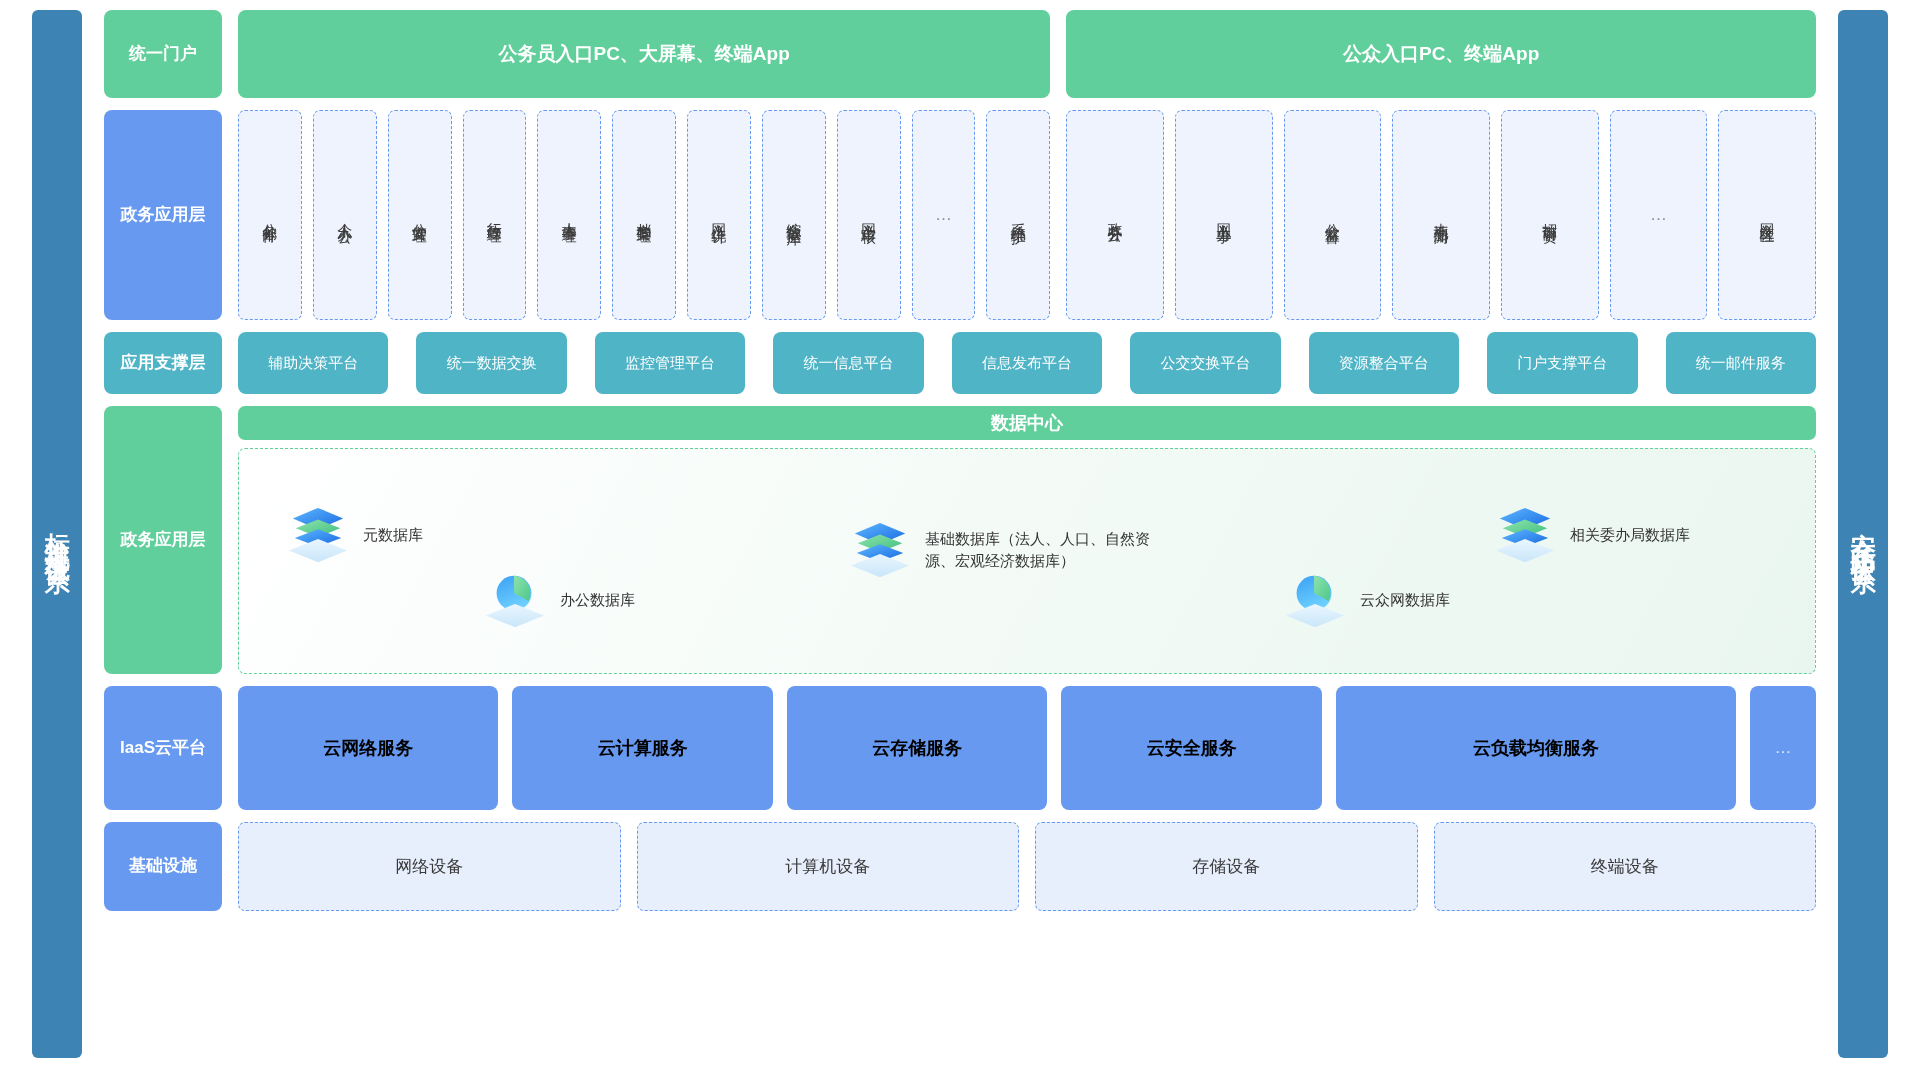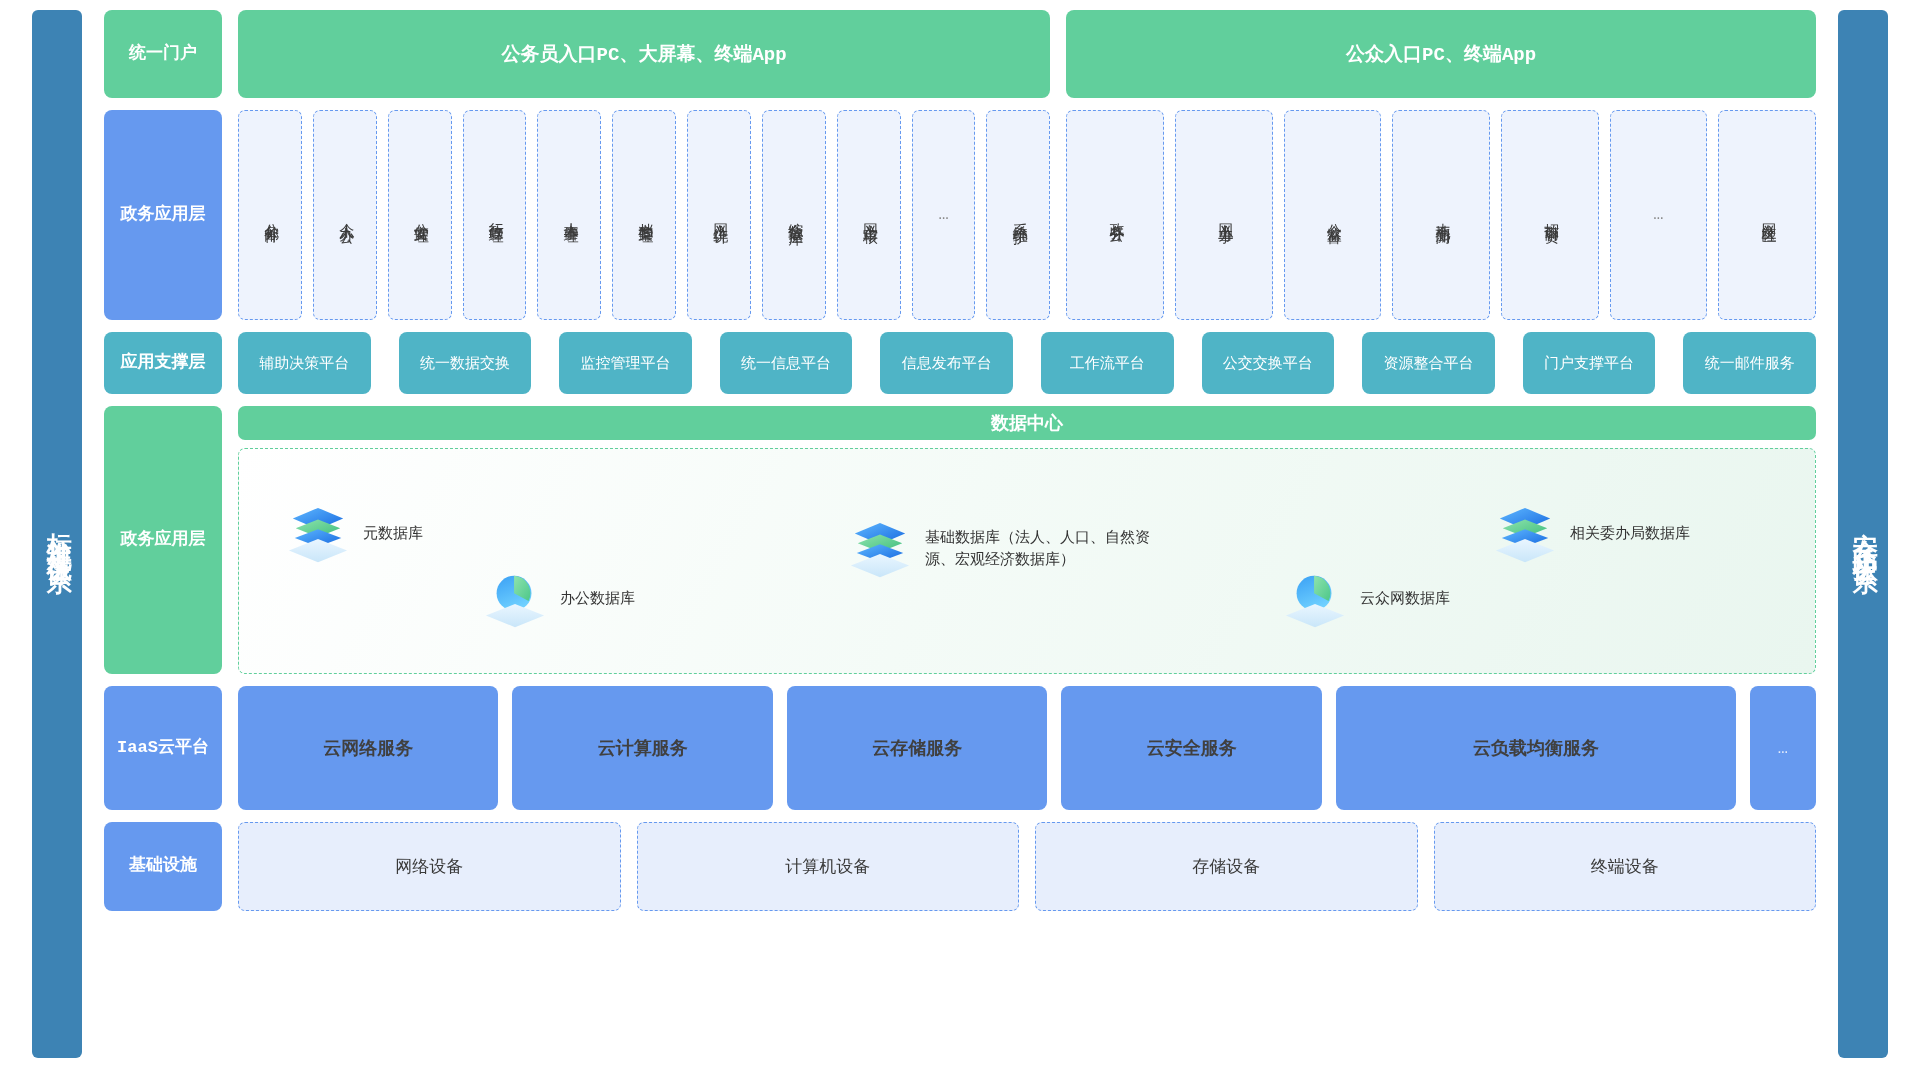--- a/index.html
+++ b/index.html
@@ -8,21 +8,20 @@
     background: #ffffff;
     font-family: "Liberation Sans", "DejaVu Sans", sans-serif;
     overflow: hidden;
   }
 
   #root {
     position: relative;
     width: 1920px; height: 1080px;
     display: flex;
     padding: 10px 0 22px 0;
-    font-family: Liberation Mono, monospace;
   }
 
   
   .side-bar {
     width: 50px;
     border-radius: 6px;
     background: #3d83b4;
     color: #ffffff;
     display: flex;
     align-items: center;
@@ -160,21 +159,21 @@
     max-width: 230px;
   }
   .db-icon { width: 62px; height: 62px; flex: 0 0 62px; }
 
   
   .r-iaas { height: 124px; }
   .iaas-list { flex: 1 1 auto; display: flex; gap: 14px; }
   .iaas-cell {
     background: #6699ef;
     border-radius: 8px;
-    color: #404040;
+    color: #000000;
     font-size: 18px;
     font-weight: 600;
     display: flex;
     align-items: center;
     justify-content: center;
   }
   .iaas-cell.dots { flex: 0 0 66px; font-weight: 400; font-size: 17px; color: #e4ecfb; }
 
   
   .r-infra { height: 89px; }
@@ -235,21 +234,20 @@
     </div>
 
     <div class="row r-support">
       <div class="layer-label lbl-teal">应用支撑层</div>
       <div class="support-list">
         <div class="support-cell">辅助决策平台</div>
         <div class="support-cell">统一数据交换</div>
         <div class="support-cell">监控管理平台</div>
         <div class="support-cell">统一信息平台</div>
         <div class="support-cell">信息发布平台</div>
-        <div class="support-cell">工作流平台</div>
         <div class="support-cell">公交交换平台</div>
         <div class="support-cell">资源整合平台</div>
         <div class="support-cell">门户支撑平台</div>
         <div class="support-cell">统一邮件服务</div>
       </div>
     </div>
 
     <div class="row r-data">
       <div class="layer-label lbl-green2">政务应用层</div>
       <div class="data-panel">

